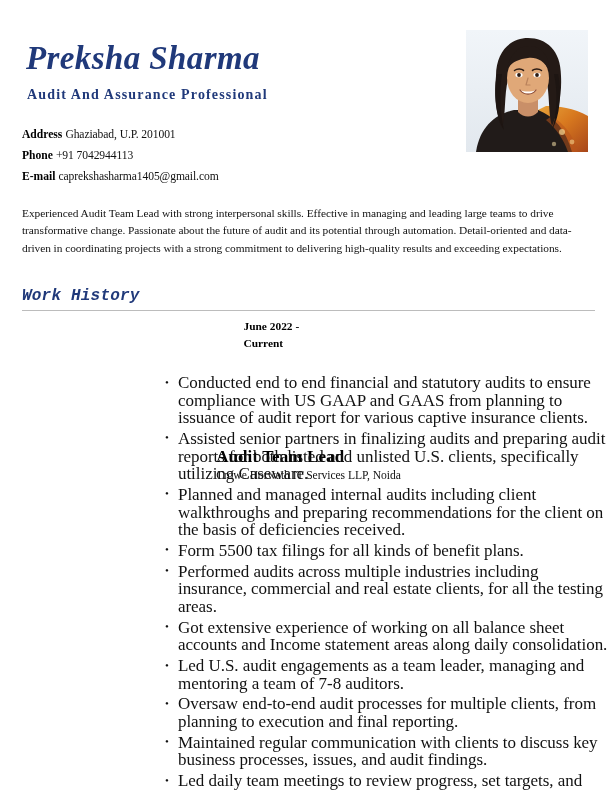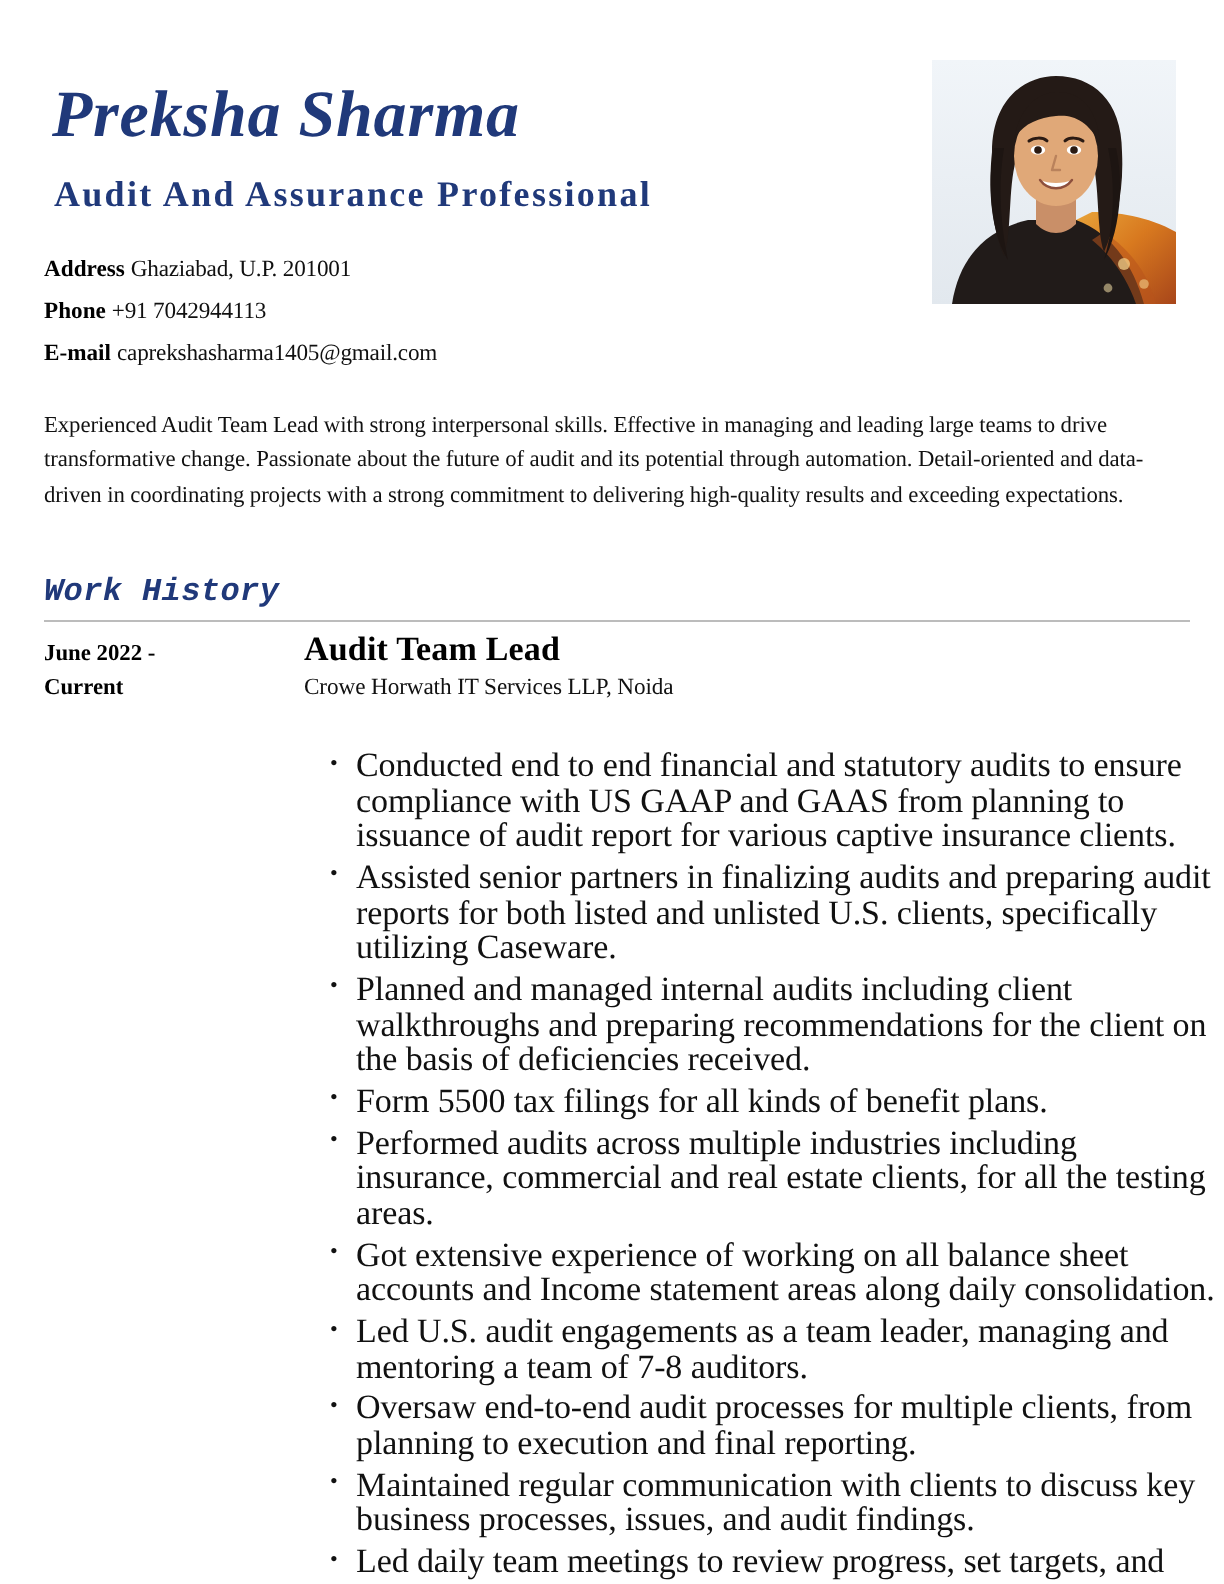--- a/index.html
+++ b/index.html
@@ -41,21 +41,21 @@
     letter-spacing: 0.4px;
     color: #20397a;
     line-height: 1;
     white-space: nowrap;
   }
 
   .subtitle {
     position: absolute;
     left: 27px;
     top: 88px;
-    font-size: 18px;
+    font-size: 14px;
     font-weight: bold;
     letter-spacing: 1.15px;
     color: #20397a;
     line-height: 1;
     white-space: nowrap;
   }
 
   .contact {
     position: absolute;
     left: 22px;
@@ -126,20 +126,21 @@
   }
 
   
   .job {
     position: absolute;
     left: 22px;
     top: 316px;
     width: 573px;
     display: flex;
     align-items: center;
+    flex-direction: column;
   }
   .job-dates {
     width: 130px;
     flex: 0 0 130px;
     font-size: 11.4px;
     font-weight: bold;
     line-height: 17px;
     color: #000000;
     padding-top: 2px;
   }

